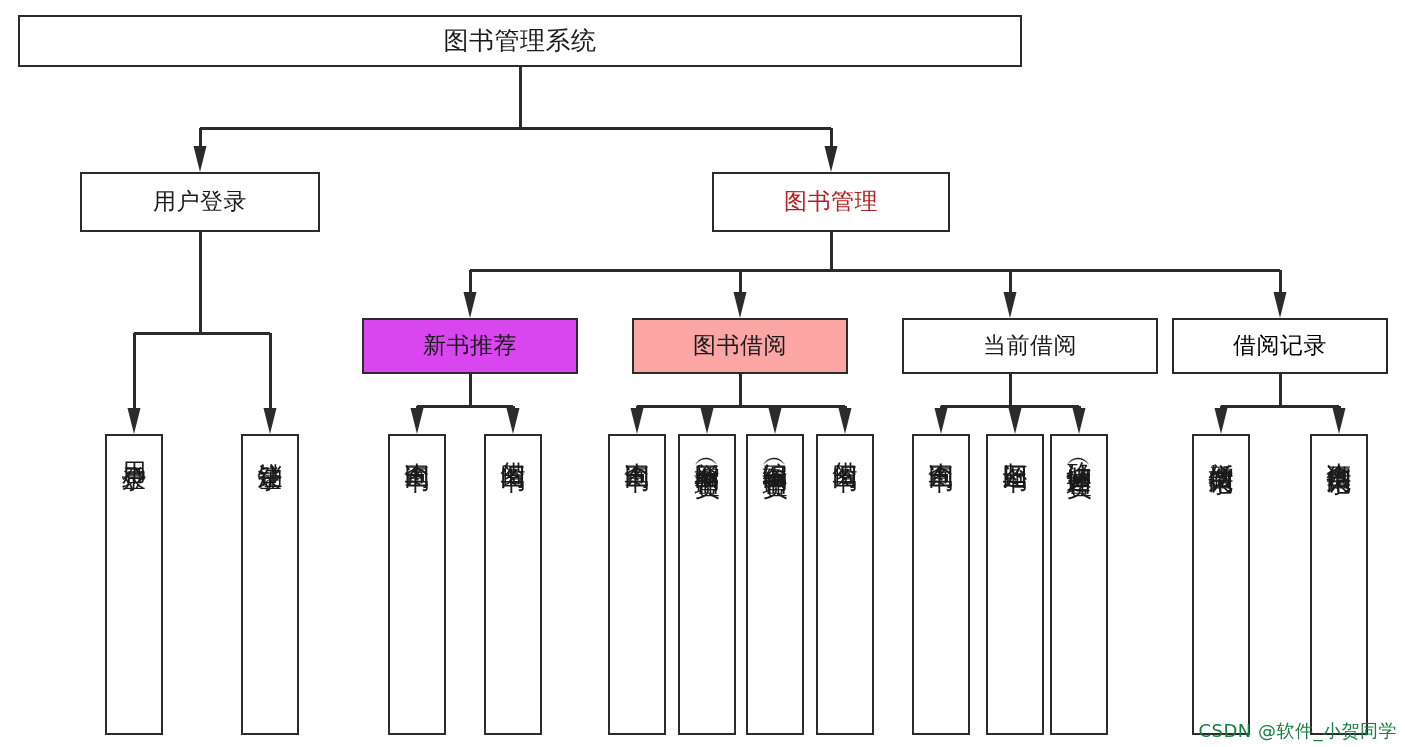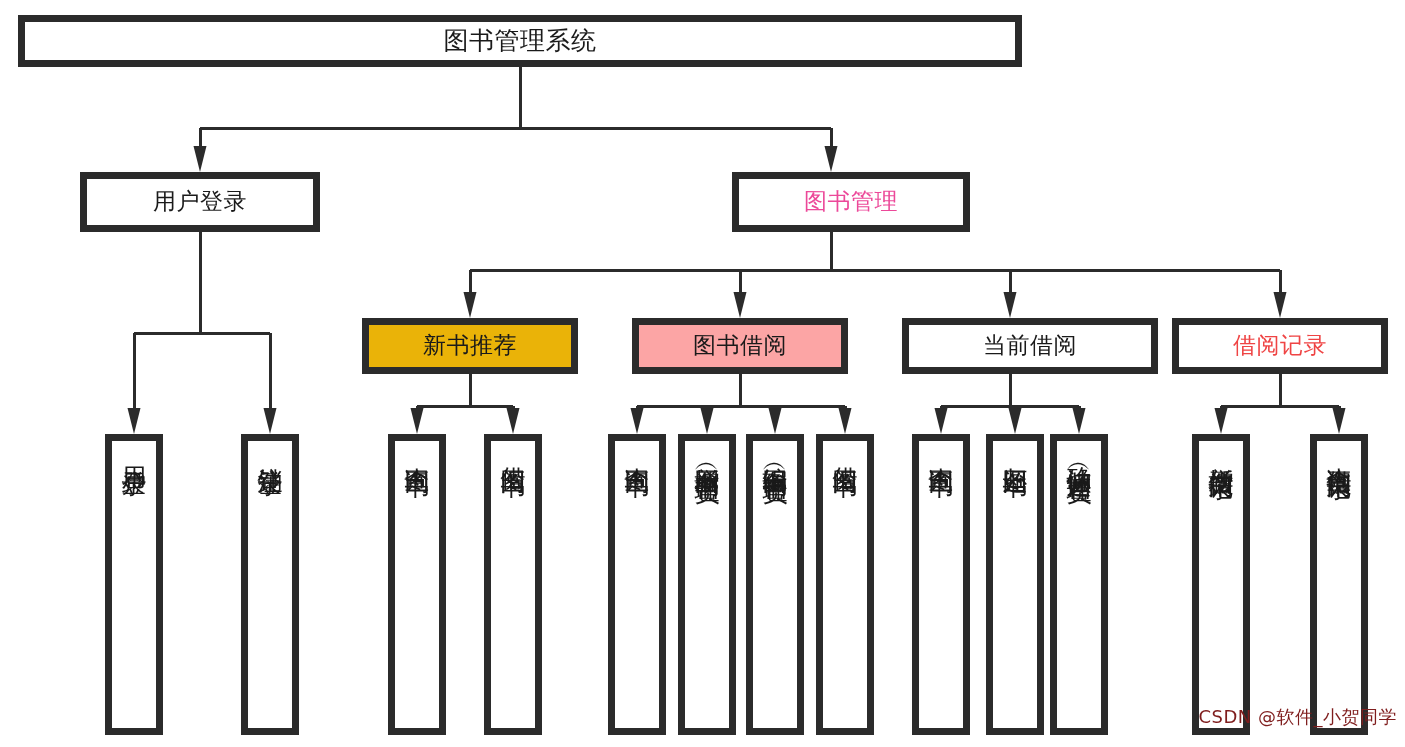--- a/index.html
+++ b/index.html
@@ -23,21 +23,21 @@
     left: 0;
     top: 0;
     width: 1405px;
     height: 747px;
     pointer-events: none;
   }
   .node {
     position: absolute;
     box-sizing: border-box;
     background: #ffffff;
-    border: 7px solid #ec4899;
+    border: 2px solid #ec4899;
     display: flex;
     align-items: center;
     justify-content: center;
     color: #1a1a1a;
   }
   .node-label {
     display: block;
     text-align: center;
     line-height: 1.28;
     letter-spacing: 0.5px;
@@ -57,23 +57,23 @@
     letter-spacing: 2px;
     line-height: 1;
     margin: 0 auto;
   }
   .node.title .node-label {
     font-size: 25px;
   }
   #watermark {
     position: absolute;
     right: 8px;
-    bottom: 18px;
+    bottom: 4px;
     font-size: 18px;
-    color: #7f1d1d;
+    color: #15803d;
     white-space: nowrap;
     letter-spacing: 0.5px;
     font-family: "DejaVu Sans", "Liberation Sans", sans-serif;
   }
 </style>
 </head>
 <body>
 
 <div id="diagram-root">
 
@@ -146,33 +146,33 @@
       </g>
     </svg>
 
   <div id="nodes-layer">
       <div class="node horizontal title" style="left: 18px; top: 15px; width: 1004px; height: 52px; border-color: rgb(43, 43, 43); background: rgb(255, 255, 255); color: rgb(26, 26, 26);">
         <span class="node-label">图书管理系统</span>
       </div>
       <div class="node horizontal" style="left: 80px; top: 172px; width: 240px; height: 60px; border-color: rgb(43, 43, 43); background: rgb(255, 255, 255); color: rgb(26, 26, 26);">
         <span class="node-label">用户登录</span>
       </div>
-      <div class="node horizontal" style="left: 712px; top: 172px; width: 238px; height: 60px; border-color: rgb(43, 43, 43); background: rgb(255, 255, 255); color: #ec4899; margin-left: 20px;">
+      <div class="node horizontal" style="left: 712px; top: 172px; width: 238px; height: 60px; border-color: rgb(43, 43, 43); background: rgb(255, 255, 255); color: #b91c1c;">
         <span class="node-label">图书管理</span>
       </div>
-      <div class="node horizontal" style="left: 362px; top: 318px; width: 216px; height: 56px; border-color: rgb(43, 43, 43); background: #eab308; color: rgb(26, 26, 26);">
+      <div class="node horizontal" style="left: 362px; top: 318px; width: 216px; height: 56px; border-color: rgb(43, 43, 43); background: #d946ef; color: rgb(26, 26, 26);">
         <span class="node-label">新书推荐</span>
       </div>
       <div class="node horizontal" style="left: 632px; top: 318px; width: 216px; height: 56px; border-color: rgb(43, 43, 43); background: #fca5a5; color: rgb(26, 26, 26);">
         <span class="node-label">图书借阅</span>
       </div>
       <div class="node horizontal" style="left: 902px; top: 318px; width: 256px; height: 56px; border-color: rgb(43, 43, 43); background: rgb(255, 255, 255); color: rgb(26, 26, 26);">
         <span class="node-label">当前借阅</span>
       </div>
-      <div class="node horizontal" style="left: 1172px; top: 318px; width: 216px; height: 56px; border-color: rgb(43, 43, 43); background: rgb(255, 255, 255); color: #ef4444;">
+      <div class="node horizontal" style="left: 1172px; top: 318px; width: 216px; height: 56px; border-color: rgb(43, 43, 43); background: rgb(255, 255, 255); color: #000000;">
         <span class="node-label">借阅记录</span>
       </div>
       <div class="node vertical" style="left: 105px; top: 434px; width: 58px; height: 301px; border-color: rgb(43, 43, 43); background: rgb(255, 255, 255); color: rgb(26, 26, 26);">
         <span class="node-label">用户登录</span>
       </div>
       <div class="node vertical" style="left: 241px; top: 434px; width: 58px; height: 301px; border-color: rgb(43, 43, 43); background: rgb(255, 255, 255); color: rgb(26, 26, 26);">
         <span class="node-label">注销登录</span>
       </div>
       <div class="node vertical" style="left: 388px; top: 434px; width: 58px; height: 301px; border-color: rgb(43, 43, 43); background: rgb(255, 255, 255); color: rgb(26, 26, 26);">
         <span class="node-label">查询图书</span>

